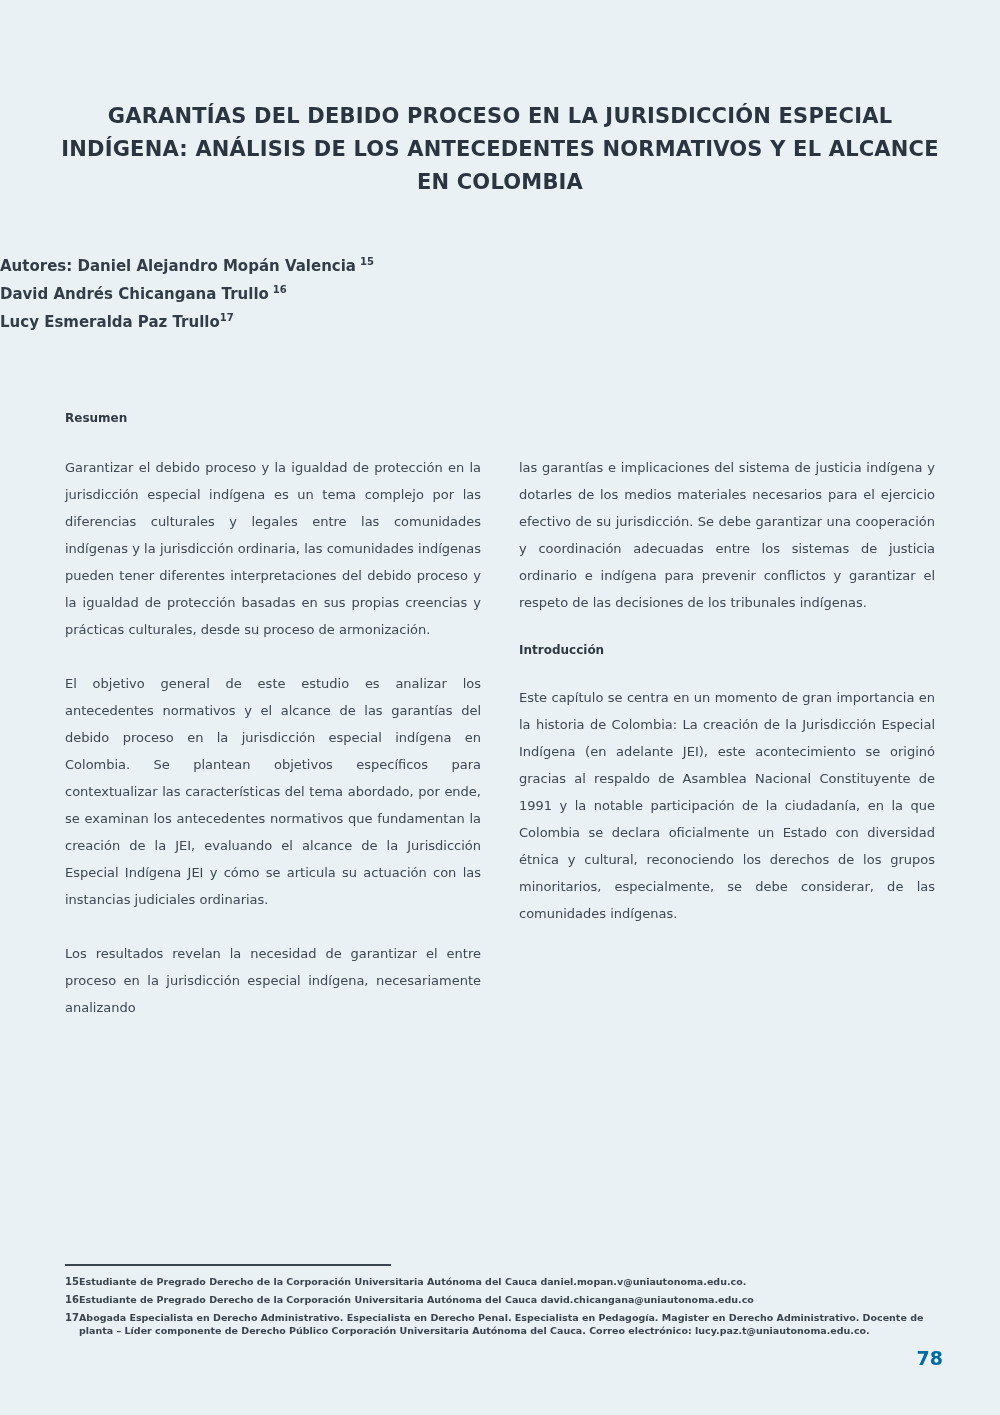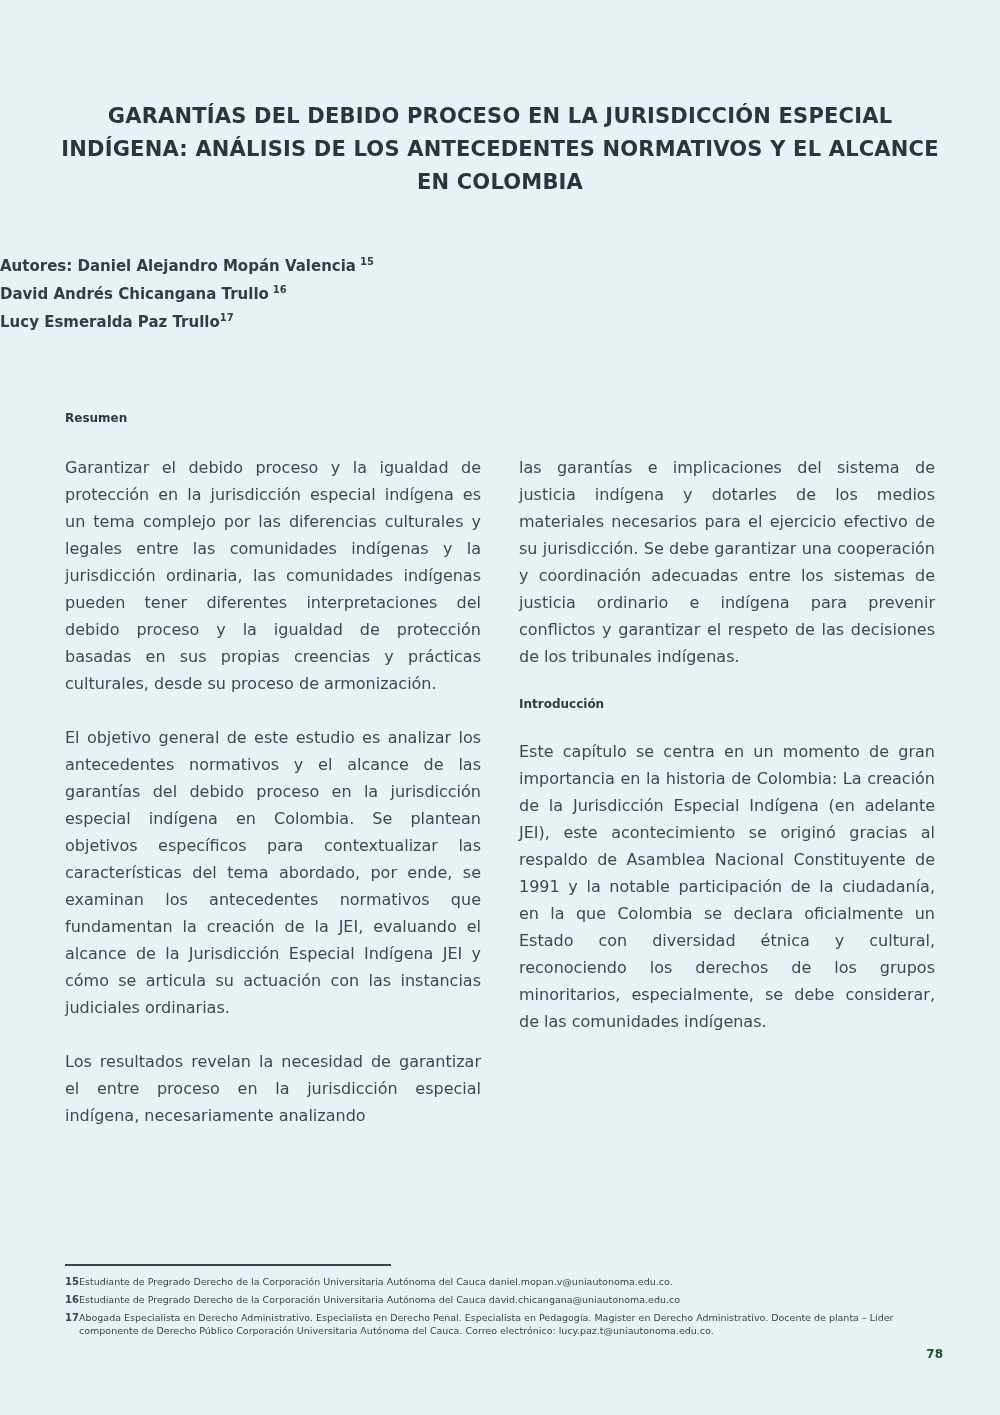--- a/index.html
+++ b/index.html
@@ -50,21 +50,21 @@
   .columns {
     display: flex;
     gap: 38px;
     margin-top: 29px;
   }
   .col {
     flex: 1;
     min-width: 0;
   }
   .col p {
-    font-size: 16px;
+    font-size: 13px;
     line-height: 27px;
     text-align: justify;
     color: #3d4852;
     margin-bottom: 27px;
   }
   .intro-heading {
     margin-top: 7px;
     margin-bottom: 27px;
   }
   .footer {
@@ -85,28 +85,28 @@
     line-height: 13px;
     color: #3a444e;
     margin-bottom: 5px;
     text-align: left;
   }
   .footnote .fn-num {
     flex: 0 0 14px;
     font-size: 10px;
     font-weight: bold;
   }
-  .footnote .fn-text { flex: 1; }
+  .footnote .fn-text { flex: 1; font-weight: bold; }
   .page-number {
     position: absolute;
     top: 1347px;
     right: 57px;
-    font-size: 12px;
+    font-size: 19px;
     font-weight: bold;
-    color: #14532d;
+    color: #0369a1;
   }
 </style>
 </head>
 <body>
 
 <div class="page">
 
   <h1 class="title">GARANTÍAS DEL DEBIDO PROCESO EN LA JURISDICCIÓN ESPECIAL INDÍGENA: ANÁLISIS DE LOS ANTECEDENTES NORMATIVOS Y EL ALCANCE EN COLOMBIA</h1>
 
   <div class="authors">

